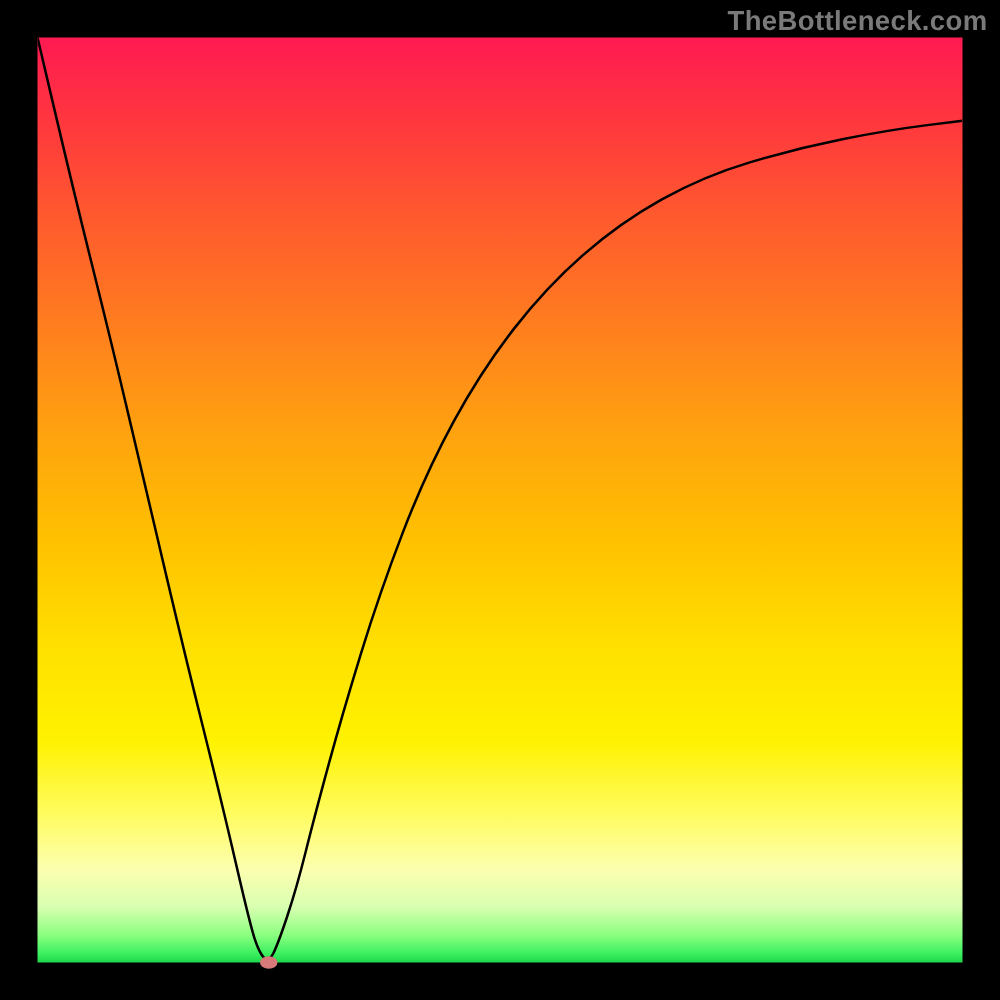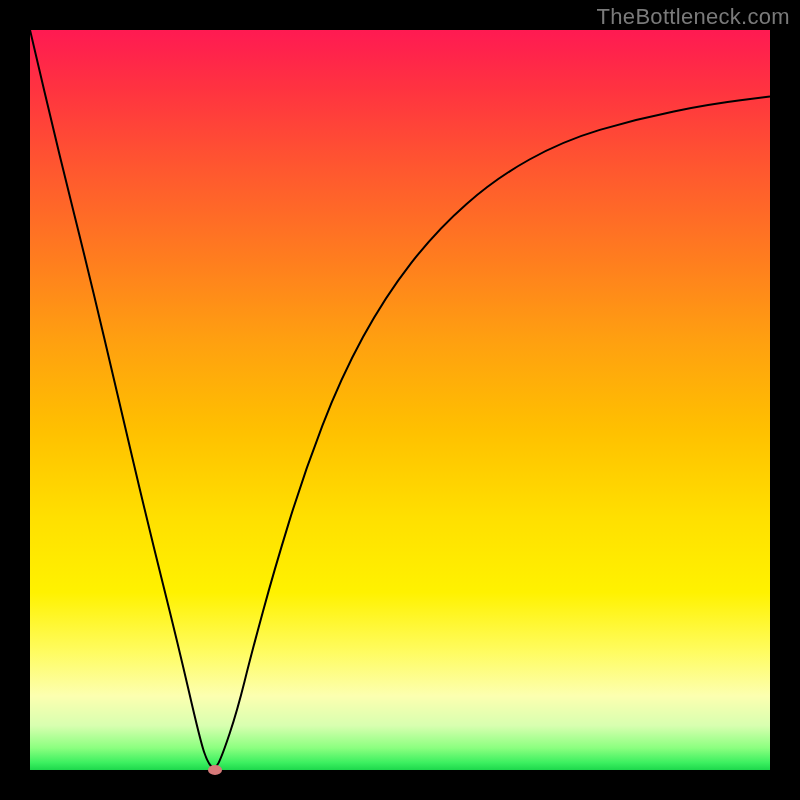--- a/index.html
+++ b/index.html
@@ -40,21 +40,21 @@
       #3cf060 99%,
       #1dd84c 100%
     );
   }
   .watermark {
     position: absolute;
     top: 4px;
     right: 10px;
     color: #7a7a7a;
     font-size: 22px;
-    font-weight: 400;
+    font-weight: 700;
     letter-spacing: 0.3px;
     z-index: 5;
   }
   .dot {
     position: absolute;
     width: 14px;
     height: 10px;
     background: #d87a7a;
     border-radius: 50%;
     transform: translate(-50%, -50%);

